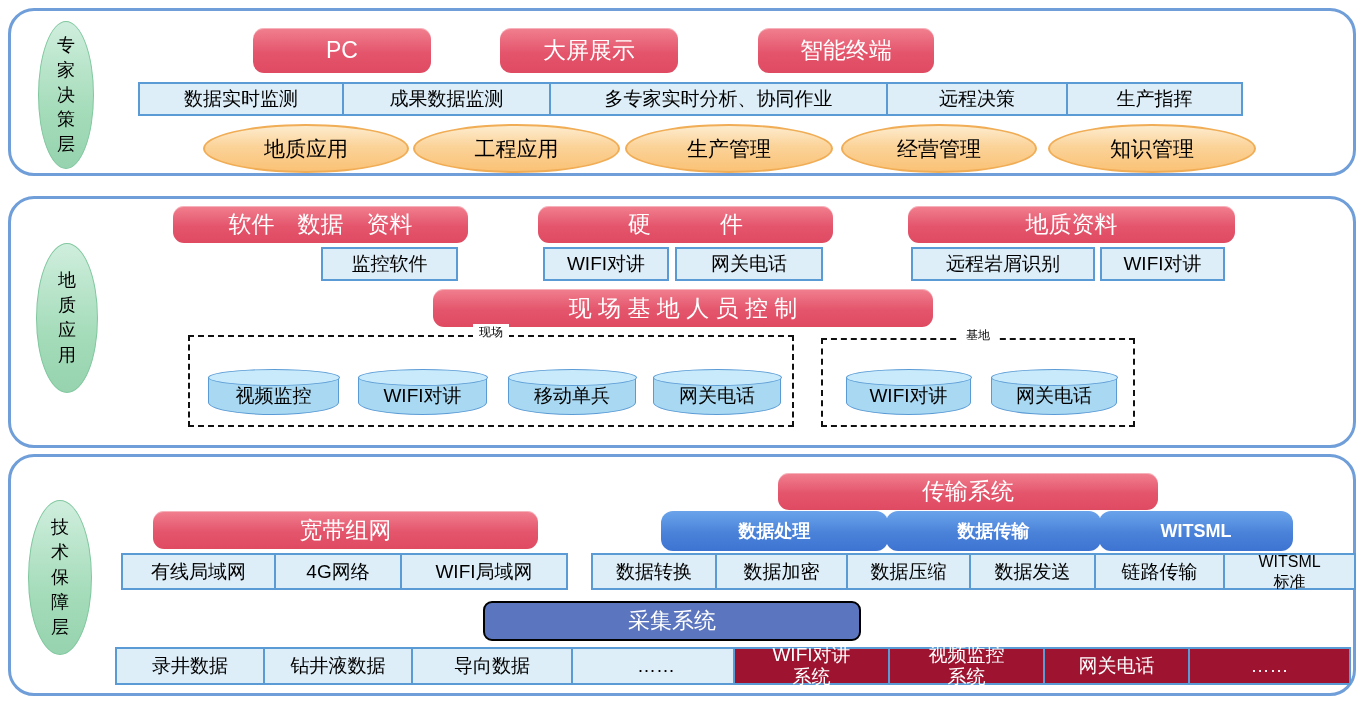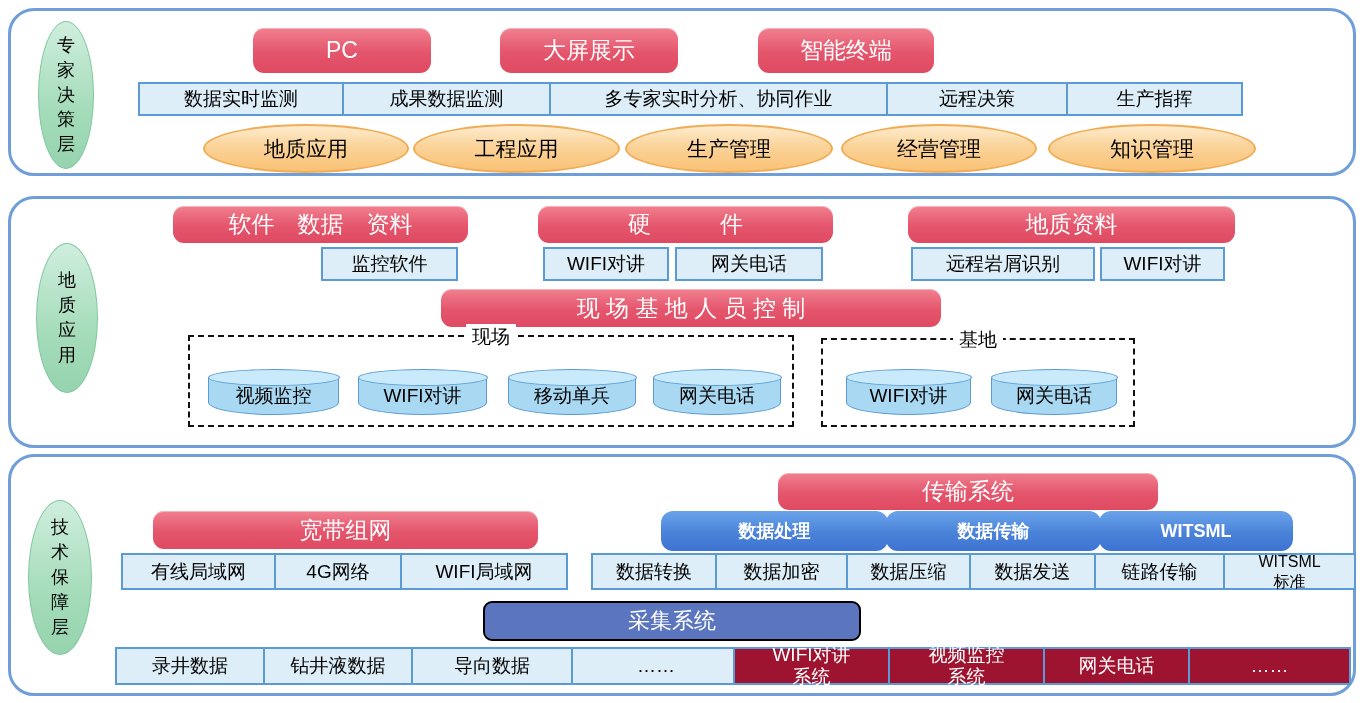--- a/index.html
+++ b/index.html
@@ -25,21 +25,21 @@
   .ellipse-orange { background:linear-gradient(180deg,#fdeccf 0%,#fbd399 45%,#fac276 100%);
          border:2px solid #f0ad55; border-radius:50%; display:flex; align-items:center;
          justify-content:center; font-size:21px; }
   .ellipse-green { background:linear-gradient(180deg,#cfeedd 0%,#a5dcba 60%,#96d3ae 100%);
          border:1.5px solid #7fc79e; border-radius:50%; display:flex; align-items:center;
          justify-content:center; }
   .vlabel { width:1.15em; word-break:break-all; line-height:1.38; font-size:18px; text-align:center; }
 
   .zone { border:2px dashed #111; }
   .zone-label { position:absolute; top:-13px; left:50%; transform:translateX(-50%);
-         background:#fff; padding:0 6px; font-size:19px; white-space:nowrap; }
+         background:#fff; padding:0 6px; font-size:12px; white-space:nowrap; }
 
   .cyl { position:absolute; box-sizing:border-box; background:#a9d9f2; border:1.5px solid #5b9bd5;
          border-radius:0 0 55% 55% / 0 0 14px 14px; display:flex; align-items:center;
          justify-content:center; font-size:19px; }
   .cyl::before { content:""; position:absolute; left:-1.5px; right:-1.5px; top:-9px; height:17px;
          background:#c8eafa; border:1.5px solid #5b9bd5; border-radius:50%; box-sizing:border-box; }
 </style>
 </head>
 <body>
 
@@ -75,21 +75,21 @@
     <div class="abs red" style="left:162px; top:7px; width:295px; height:37px;">软件　数据　资料</div>
     <div class="abs red" style="left:527px; top:7px; width:295px; height:37px;">硬　　　件</div>
     <div class="abs red" style="left:897px; top:7px; width:327px; height:37px;">地质资料</div>
 
     <div class="abs cell" style="left:310px; top:48px; width:137px; height:34px;">监控软件</div>
     <div class="abs cell" style="left:532px; top:48px; width:126px; height:34px;">WIFI对讲</div>
     <div class="abs cell" style="left:664px; top:48px; width:148px; height:34px;">网关电话</div>
     <div class="abs cell" style="left:900px; top:48px; width:184px; height:34px;">远程岩屑识别</div>
     <div class="abs cell" style="left:1089px; top:48px; width:125px; height:34px;">WIFI对讲</div>
 
-    <div class="abs red" style="left:422px; top:90px; width:500px; height:38px;margin-left:8px;">现 场 基 地 人 员 控 制</div>
+    <div class="abs red" style="left:422px; top:90px; width:500px; height:38px;">现 场 基 地 人 员 控 制</div>
 
     <div class="abs zone" style="left:177px; top:136px; width:606px; height:92px;">
       <span class="zone-label">现场</span>
     </div>
     <div class="cyl" style="left:197px; top:178px; width:131px; height:38px;">视频监控</div>
     <div class="cyl" style="left:347px; top:178px; width:129px; height:38px;">WIFI对讲</div>
     <div class="cyl" style="left:497px; top:178px; width:128px; height:38px;">移动单兵</div>
     <div class="cyl" style="left:642px; top:178px; width:128px; height:38px;">网关电话</div>
 
     <div class="abs zone" style="left:810px; top:139px; width:314px; height:89px;">

